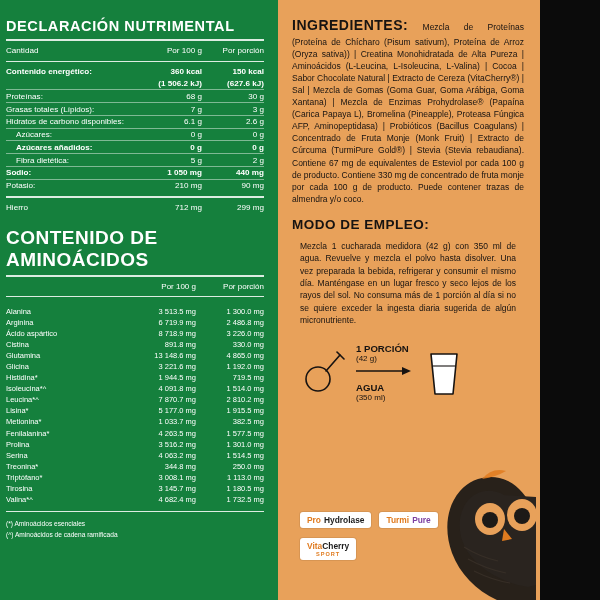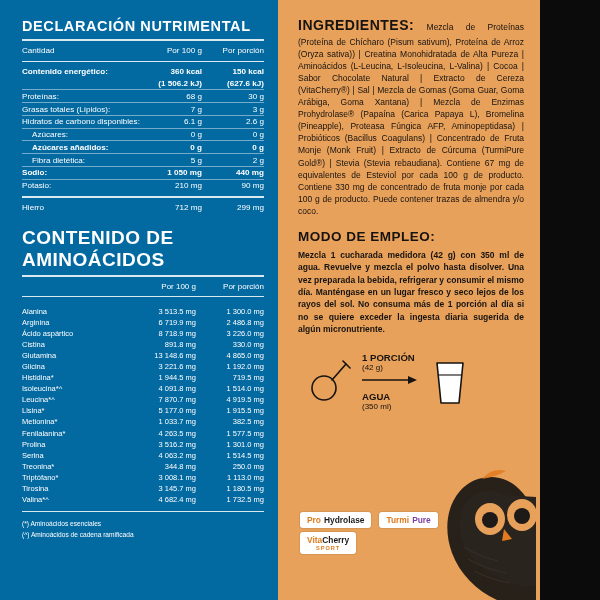--- a/index.html
+++ b/index.html
@@ -4,26 +4,26 @@
 <style>
   html,body{margin:0;padding:0;}
   body{
     width:600px;height:600px;
     font-family:"Liberation Sans", sans-serif;
     background:#0b0b0b;
     overflow:hidden;
   }
   .page{position:relative;width:600px;height:600px;display:flex;}
   .left{
-    width:278px;height:600px;background:#0369a1;color:#ffffff;
-    padding:16px 14px 10px 22px;box-sizing:border-box;
+    width:278px;height:600px;background:#15803d;color:#ffffff;
+    padding:16px 14px 10px 6px;box-sizing:border-box;
   }
   .right{
     width:262px;height:600px;background:#e8a15a;color:#171311;
-    padding:16px 16px 10px 20px;box-sizing:border-box;position:relative;
+    padding:16px 16px 10px 14px;box-sizing:border-box;position:relative;
     overflow:hidden;
   }
   h1.title{
     font-size:14.5px;font-weight:bold;letter-spacing:.6px;margin:2px 0 5px 0;
     text-transform:uppercase;
   }
   .portion{font-size:9.2px;margin:0 0 8px 0;letter-spacing:.1px;}
   .rule{height:1px;background:#ffffff;opacity:.85;margin:4px 0;}
   .rule.thick{height:2px;}
   table.nut{width:100%;border-collapse:collapse;font-size:8.1px;}
@@ -49,31 +49,31 @@
 
   .rtitle{
     font-size:14px;font-weight:bold;letter-spacing:.5px;margin:0 0 2px 0;
     text-transform:uppercase;display:inline;
   }
   .ingr-body{font-size:8.5px;line-height:1.42;text-align:justify;margin:0;}
   .rtitle2{
     font-size:13.5px;font-weight:bold;letter-spacing:.5px;margin:12px 0 5px 0;
     text-transform:uppercase;
   }
-  .mode-body{font-size:8.5px;line-height:1.46;text-align:justify;margin:0;font-weight:bold;}
+  .mode-body{font-size:8.5px;line-height:1.46;text-align:justify;margin:8px;}
 
   .usage{display:flex;align-items:center;gap:10px;margin-top:16px;padding-left:12px;}
   .usage-text{font-size:9px;}
   .usage-text .big{font-weight:bold;font-size:9.6px;}
   .usage-text .small{font-size:8px;}
   .arrow{display:block;margin:3px 0 6px 0;}
   .spoon{width:42px;height:46px;position:relative;}
   .cup{width:40px;height:48px;position:relative;}
 
-  .badges{position:absolute;left:22px;top:512px;display:flex;flex-direction:column;gap:4px;justify-content:center;}
+  .badges{position:absolute;left:22px;top:512px;display:flex;flex-direction:column;gap:10px;justify-content:center;}
   .badge-row{display:flex;gap:8px;align-items:center;}
   .badge{
     background:#ffffff;border-radius:3px;padding:3px 7px;font-size:8.4px;
     font-weight:bold;color:#1b1b1b;display:flex;align-items:center;gap:3px;
     box-shadow:0 0 0 1px rgba(0,0,0,.07);
   }
   .badge .accent{color:#e07b1f;}
   .badge .purple{color:#7b3fa0;}
   .badge small{display:block;font-size:5.6px;letter-spacing:1px;text-align:center;}
   .owl{position:absolute;right:-6px;bottom:-10px;width:160px;height:175px;}
@@ -217,21 +217,21 @@
             <td class="a3">719.5 mg</td>
           </tr>
       <tr>
             <td>Isoleucina*^</td>
             <td class="a2">4 091.8 mg</td>
             <td class="a3">1 514.0 mg</td>
           </tr>
       <tr>
             <td>Leucina*^</td>
             <td class="a2">7 870.7 mg</td>
-            <td class="a3">4 919.5 mg</td>
+            <td class="a3">2 810.2 mg</td>
           </tr>
       <tr>
             <td>Lisina*</td>
             <td class="a2">5 177.0 mg</td>
             <td class="a3">1 915.5 mg</td>
           </tr>
       <tr>
             <td>Metionina*</td>
             <td class="a2">1 033.7 mg</td>
             <td class="a3">382.5 mg</td>

